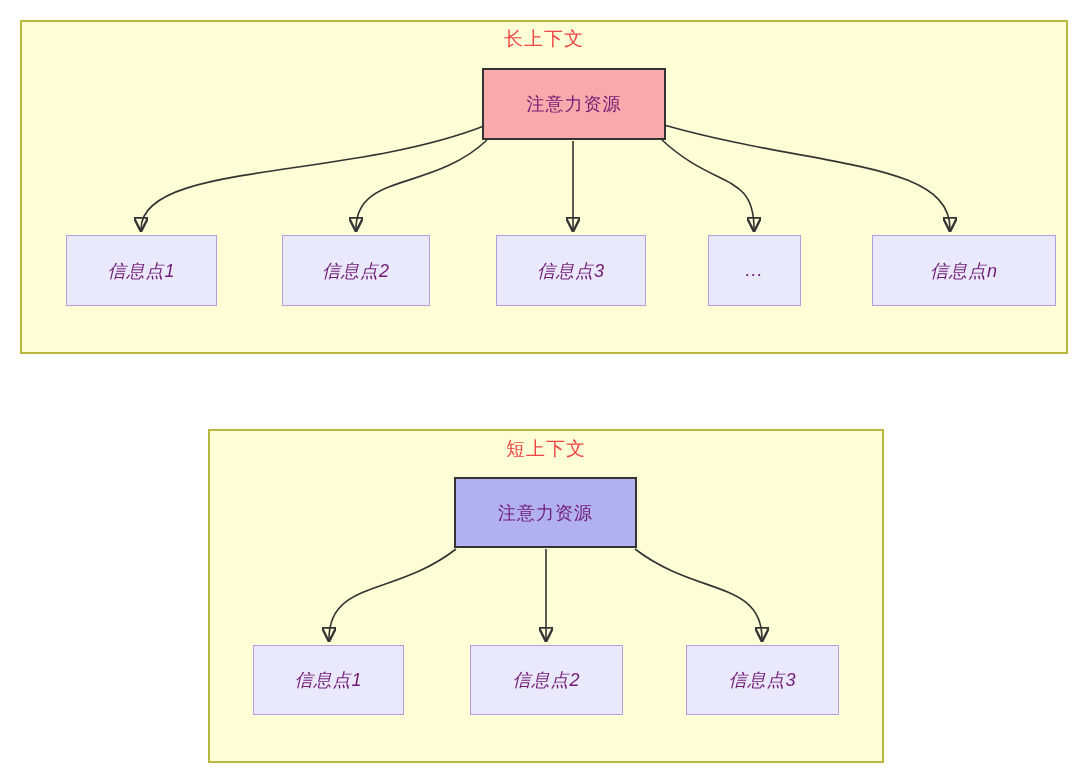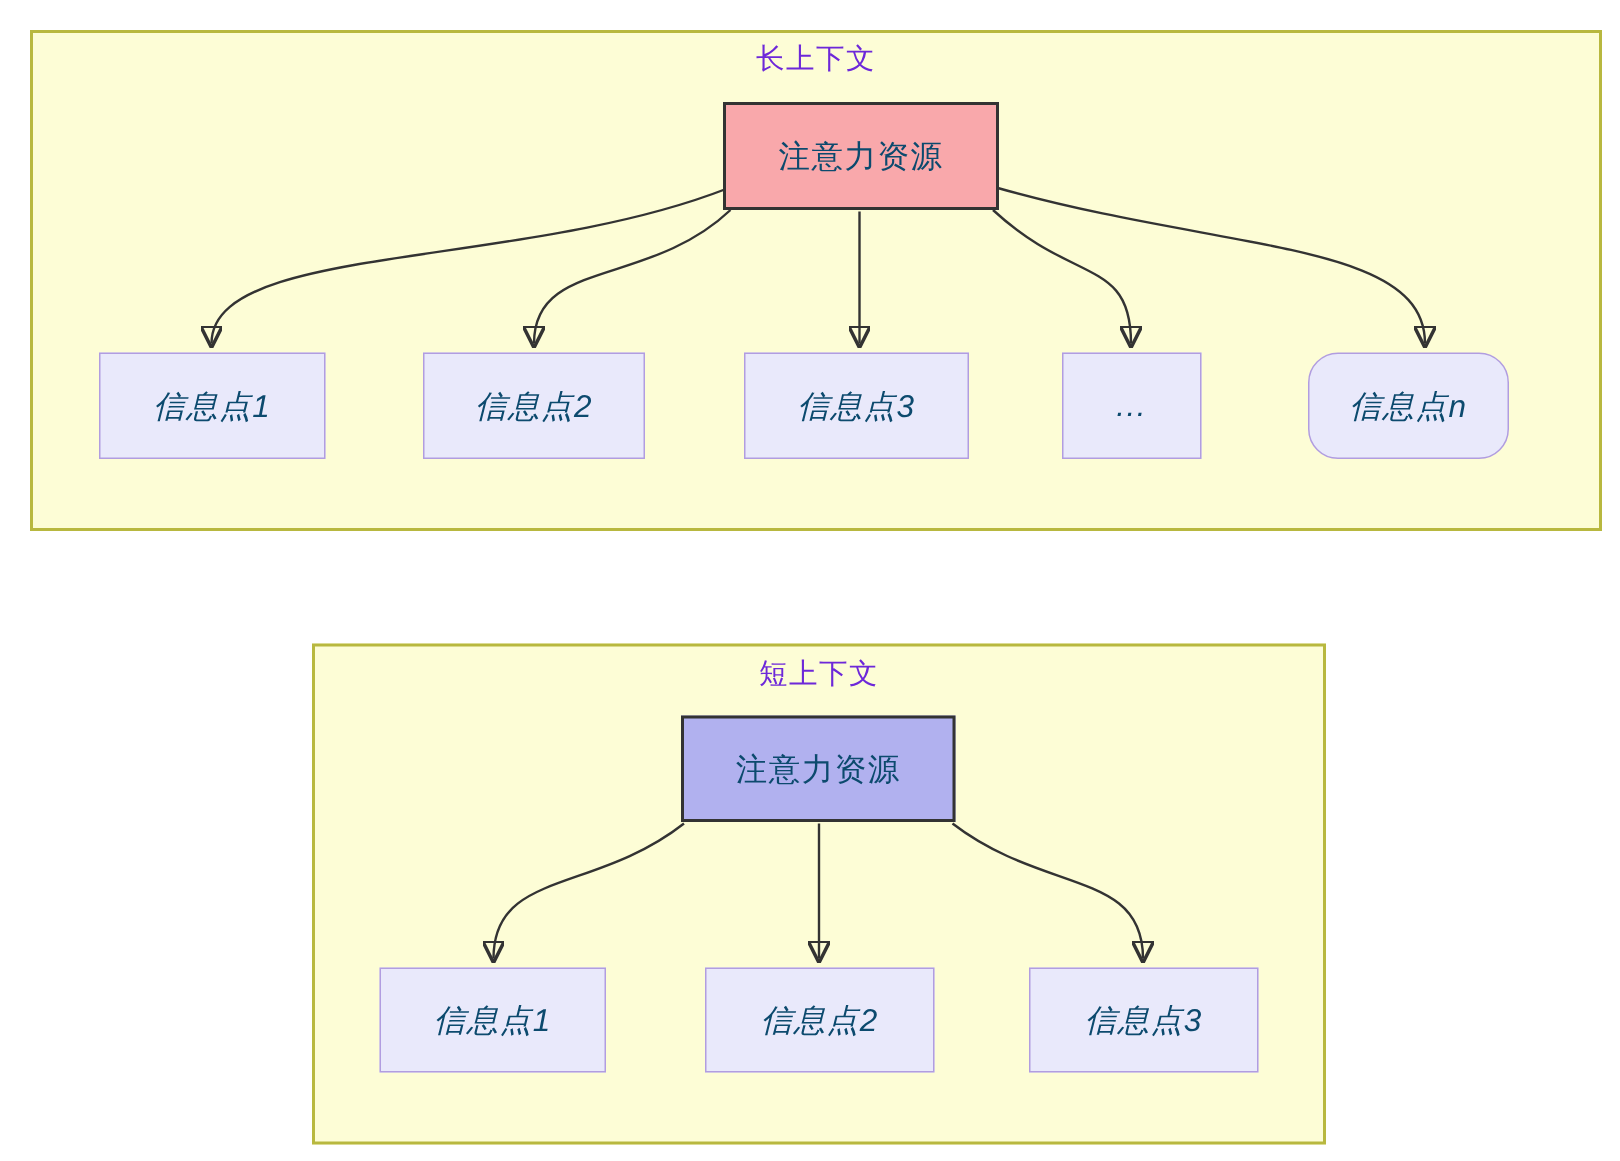--- a/index.html
+++ b/index.html
@@ -17,50 +17,50 @@
     box-sizing: border-box;
     background: #fdfdd6;
     border: 2px solid #b8b83f;
   }
   .panel-long  { left: 20px;  top: 20px;  width: 1048px; height: 334px; }
   .panel-short { left: 208px; top: 429px; width: 676px;  height: 334px; }
   .panel-title {
     position: absolute;
     text-align: center;
     font-size: 19px;
-    color: #6d28d9;
+    color: #ef4444;
     letter-spacing: 1px;
   }
   .title-long  { left: 20px;  top: 26px;  width: 1048px; }
   .title-short { left: 208px; top: 436px; width: 676px; font-family: Liberation Serif, serif; }
   .node {
     position: absolute;
     box-sizing: border-box;
     display: flex;
     align-items: center;
     justify-content: center;
-    font-size: 21px;
-    color: #0c4a6e;
+    font-size: 18px;
+    color: #701a75;
     letter-spacing: 1px;
   }
   .source {
     border: 2.5px solid #333333;
   }
   .source-long  { left: 482px; top: 68px;  width: 184px; height: 72px; background: #f9a8ab; }
   .source-short { left: 454px; top: 477px; width: 183px; height: 71px; background: #b1b1ef; }
   .target {
     background: #e9e9fb;
     border: 1.5px solid #b19de0;
     font-style: italic;
   }
   .t1 { left: 66px;  top: 235px; width: 151px; height: 71px; }
   .t2 { left: 282px; top: 235px; width: 148px; height: 71px; }
   .t3 { left: 496px; top: 235px; width: 150px; height: 71px; }
   .t4 { left: 708px; top: 235px; width: 93px;  height: 71px; }
-  .t5 { left: 872px; top: 235px; width: 134px; height: 71px; border-radius: 20px; }
+  .t5 { left: 872px; top: 235px; width: 184px; height: 71px; }
   .s1 { left: 253px; top: 645px; width: 151px; height: 70px; }
   .s2 { left: 470px; top: 645px; width: 153px; height: 70px; }
   .s3 { left: 686px; top: 645px; width: 153px; height: 70px; }
   .arrows {
     position: absolute;
     left: 0; top: 0;
     width: 1080px; height: 774px;
     pointer-events: none;
   }
   .arrows path { stroke: #333333; stroke-width: 1.6; fill: none; }

